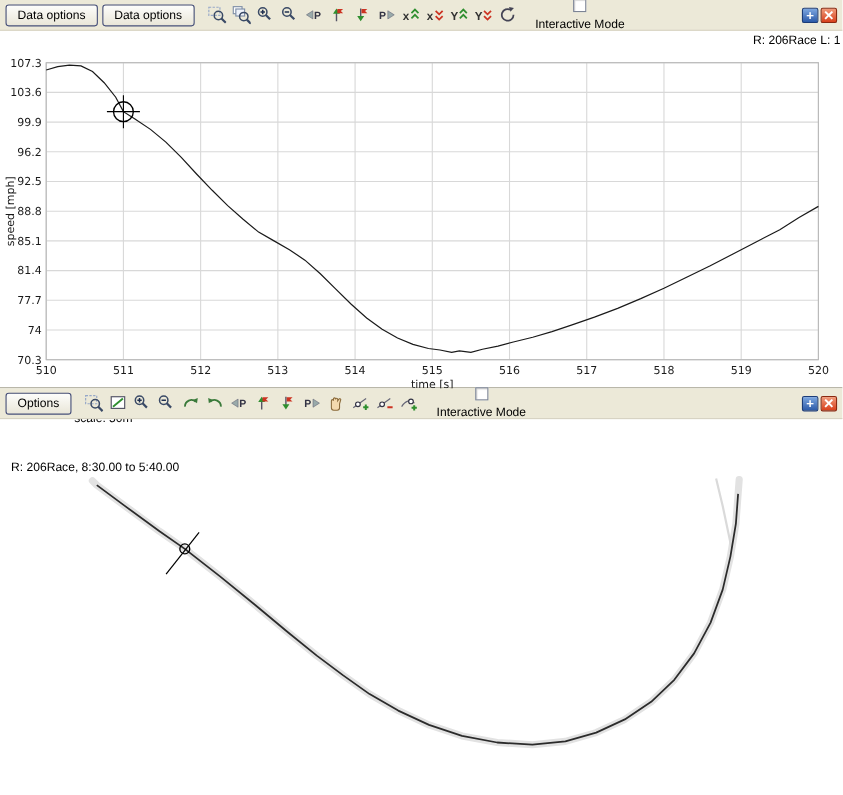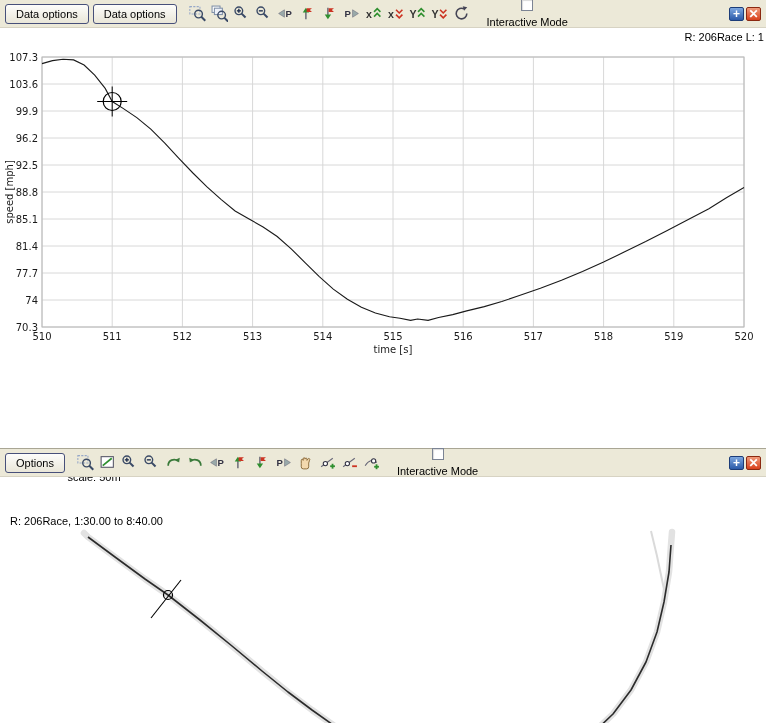--- a/index.html
+++ b/index.html
@@ -2,21 +2,21 @@
 <html><head>
 <meta charset="utf-8">
 <style>
   * { box-sizing: border-box; }
   html,body { margin:0; padding:0; }
   body {
     width:766px; height:723px; overflow:hidden; background:#fff;
     font-family:"Liberation Sans", sans-serif; font-size:11px; color:#000;
   }
   .panel { position:relative; background:#fff; }
-  #top-panel { height:448px; }
+  #top-panel { height:352px; }
   #bottom-panel { height:434px; border-top:1px solid #a9a694; }
 
   .toolbar {
     position:relative; z-index:3; height:28px; background:#ece9d8;
     border-bottom:1px solid #d7d3c3; display:flex; align-items:center;
     padding:0 5px; gap:4px;
   }
   .tbtn {
     height:20px; padding:0 10px; font-family:inherit; font-size:11px; color:#000;
     background:linear-gradient(#fdfdfb,#e9e6d8); border:1px solid #47507a;
@@ -328,21 +328,21 @@
     </span>
   </div>
   <div id="scalebar">
     <div class="bar">
       <i class="t" style="left:0"></i>
         <i class="t" style="left:50%"></i>
         <i class="t" style="right:0"></i>
     </div>
     <div class="sclabel">scale: 50m</div>
   </div>
-  <div class="info-label" id="map-info">R: 206Race, 1:30.00 to 8:40.00</div>
+  <div class="info-label" id="map-info">R: 206Race, 8:30.00 to 5:40.00</div>
   <svg class="layer" id="map-svg" width="766" height="363">
       <polyline points="84,84 88,88 115,108 145,130 168,146 200,171 232,197 262,222 288,243 312,261 336,278 362,293 390,306 420,316 452,322 484,324 514,321 542,313 568,301 592,285 613,265 631,241 646,213 657,183 664,153 669,123 671,96 672,83" fill="none" stroke="#e2e2e2" stroke-width="6.5" stroke-linejoin="round" stroke-linecap="round"></polyline>
       <polyline points="665,145 657,107 651,82" fill="none" stroke="#dadada" stroke-width="2"></polyline>
       <polyline points="88,88 115,108 145,130 168,146 200,171 232,197 262,222 288,243 312,261 336,278 362,293 390,306 420,316 452,322 484,324 514,321 542,313 568,301 592,285 613,265 631,241 646,213 657,183 664,153 669,123 671,96" fill="none" stroke="#2b2b2b" stroke-width="1.6" stroke-linejoin="round"></polyline>
       <line x1="151" y1="169" x2="181" y2="131" stroke="#000" stroke-width="1.1"></line>
       <circle cx="168" cy="146" r="4.5" fill="none" stroke="#000" stroke-width="1.2"></circle>
     </svg>
 </div>
 
 </body></html>

